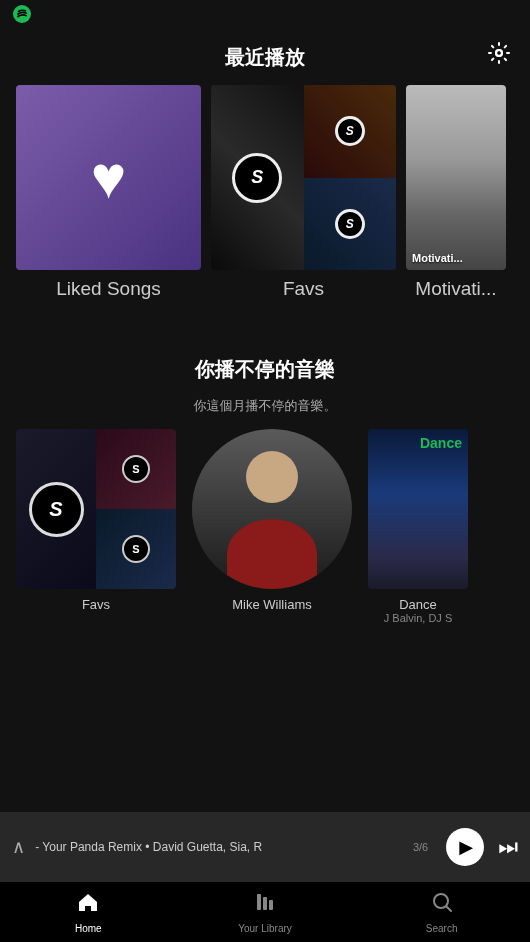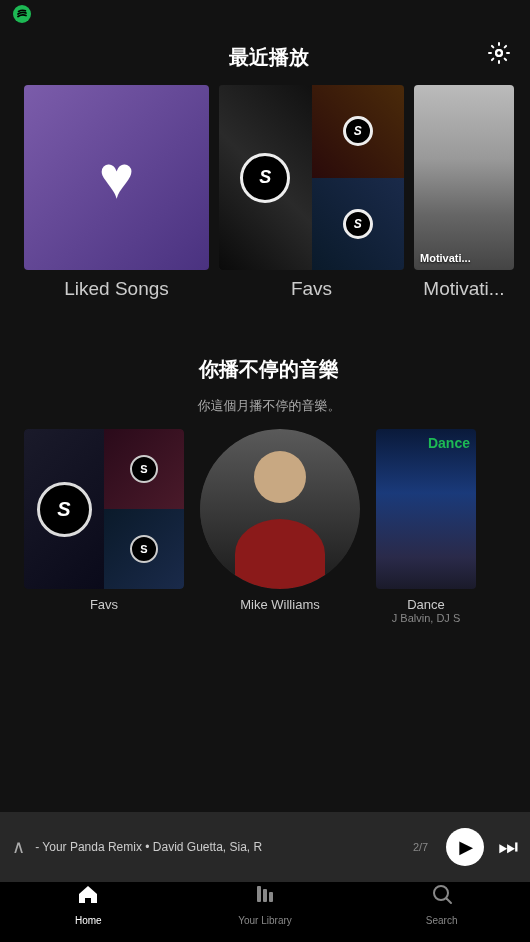--- a/index.html
+++ b/index.html
@@ -226,20 +226,21 @@
       height: 60px;
       background: #000;
       display: flex;
       align-items: center;
     }
     .nav-item {
       flex: 1;
       display: flex;
       flex-direction: column;
       align-items: center;
+      justify-content: center;
       gap: 3px;
       cursor: pointer;
       height: 100%;
     }
     .nav-item .nav-icon {
       font-size: 22px;
     }
     .nav-item .nav-label {
       font-size: 10px;
     }
@@ -314,21 +315,20 @@
     }
     .np-progress-bar-fill {
       height: 3px;
       background: #1db954;
       width: 33%;
     }
 
     
     .inner-scroll {
       padding-bottom: 10px;
-      padding-left: 8px;
     }
   </style>
 </head>
 <body>
 
 <div class="status-bar">
   <div class="status-left">
     <svg width="20" height="20" viewBox="0 0 20 20">
       <circle cx="10" cy="10" r="9" fill="#1db954"></circle>
       <path d="M6 12.5 Q10 10 14 11.5" stroke="#000" stroke-width="1.8" fill="none" stroke-linecap="round"></path>
@@ -449,21 +449,21 @@
   </div>
 </div>
 
 <div class="np-progress-bar-wrap">
   <div class="np-progress-bar-fill"></div>
 </div>
 
 <div class="now-playing-bar">
   <div class="np-chevron">∧</div>
   <div class="np-track-info">- Your Panda Remix • David Guetta, Sia, R</div>
-  <div style="font-size:11px;color:#888;margin-right:8px;">2/7</div>
+  <div style="font-size:11px;color:#888;margin-right:8px;">3/6</div>
   <div class="np-controls">
     <div class="np-play-btn">
       <span class="play-tri">▶</span>
     </div>
     <div class="np-skip-btn">⏭</div>
   </div>
 </div>
 
 <div class="bottom-nav">
 

